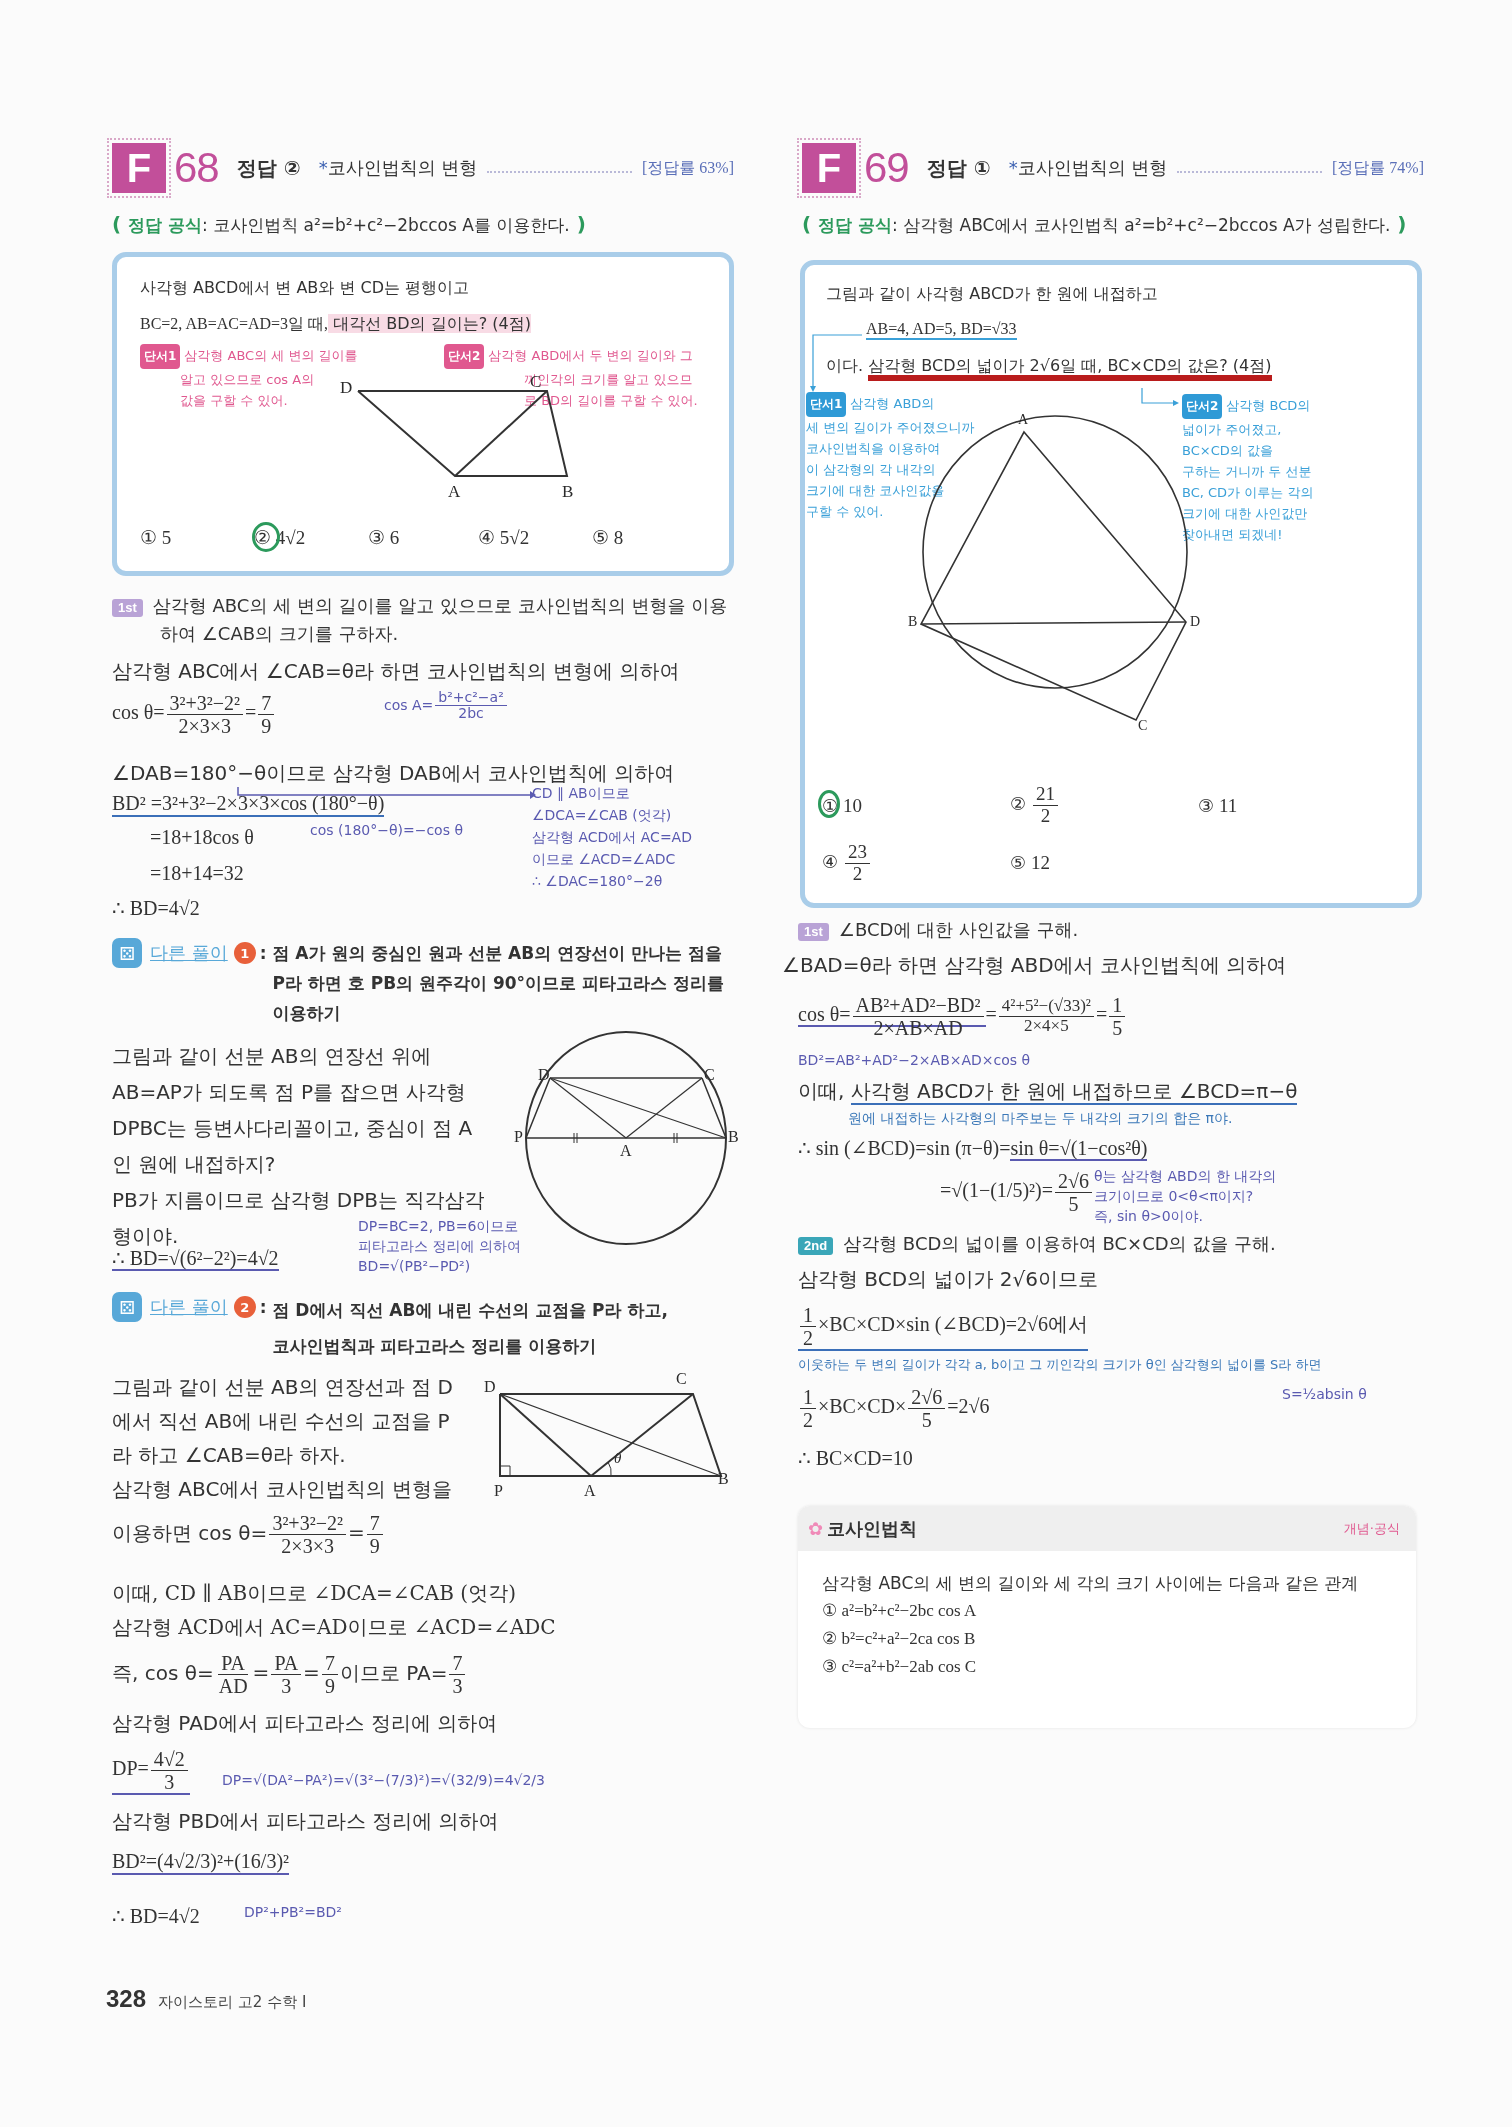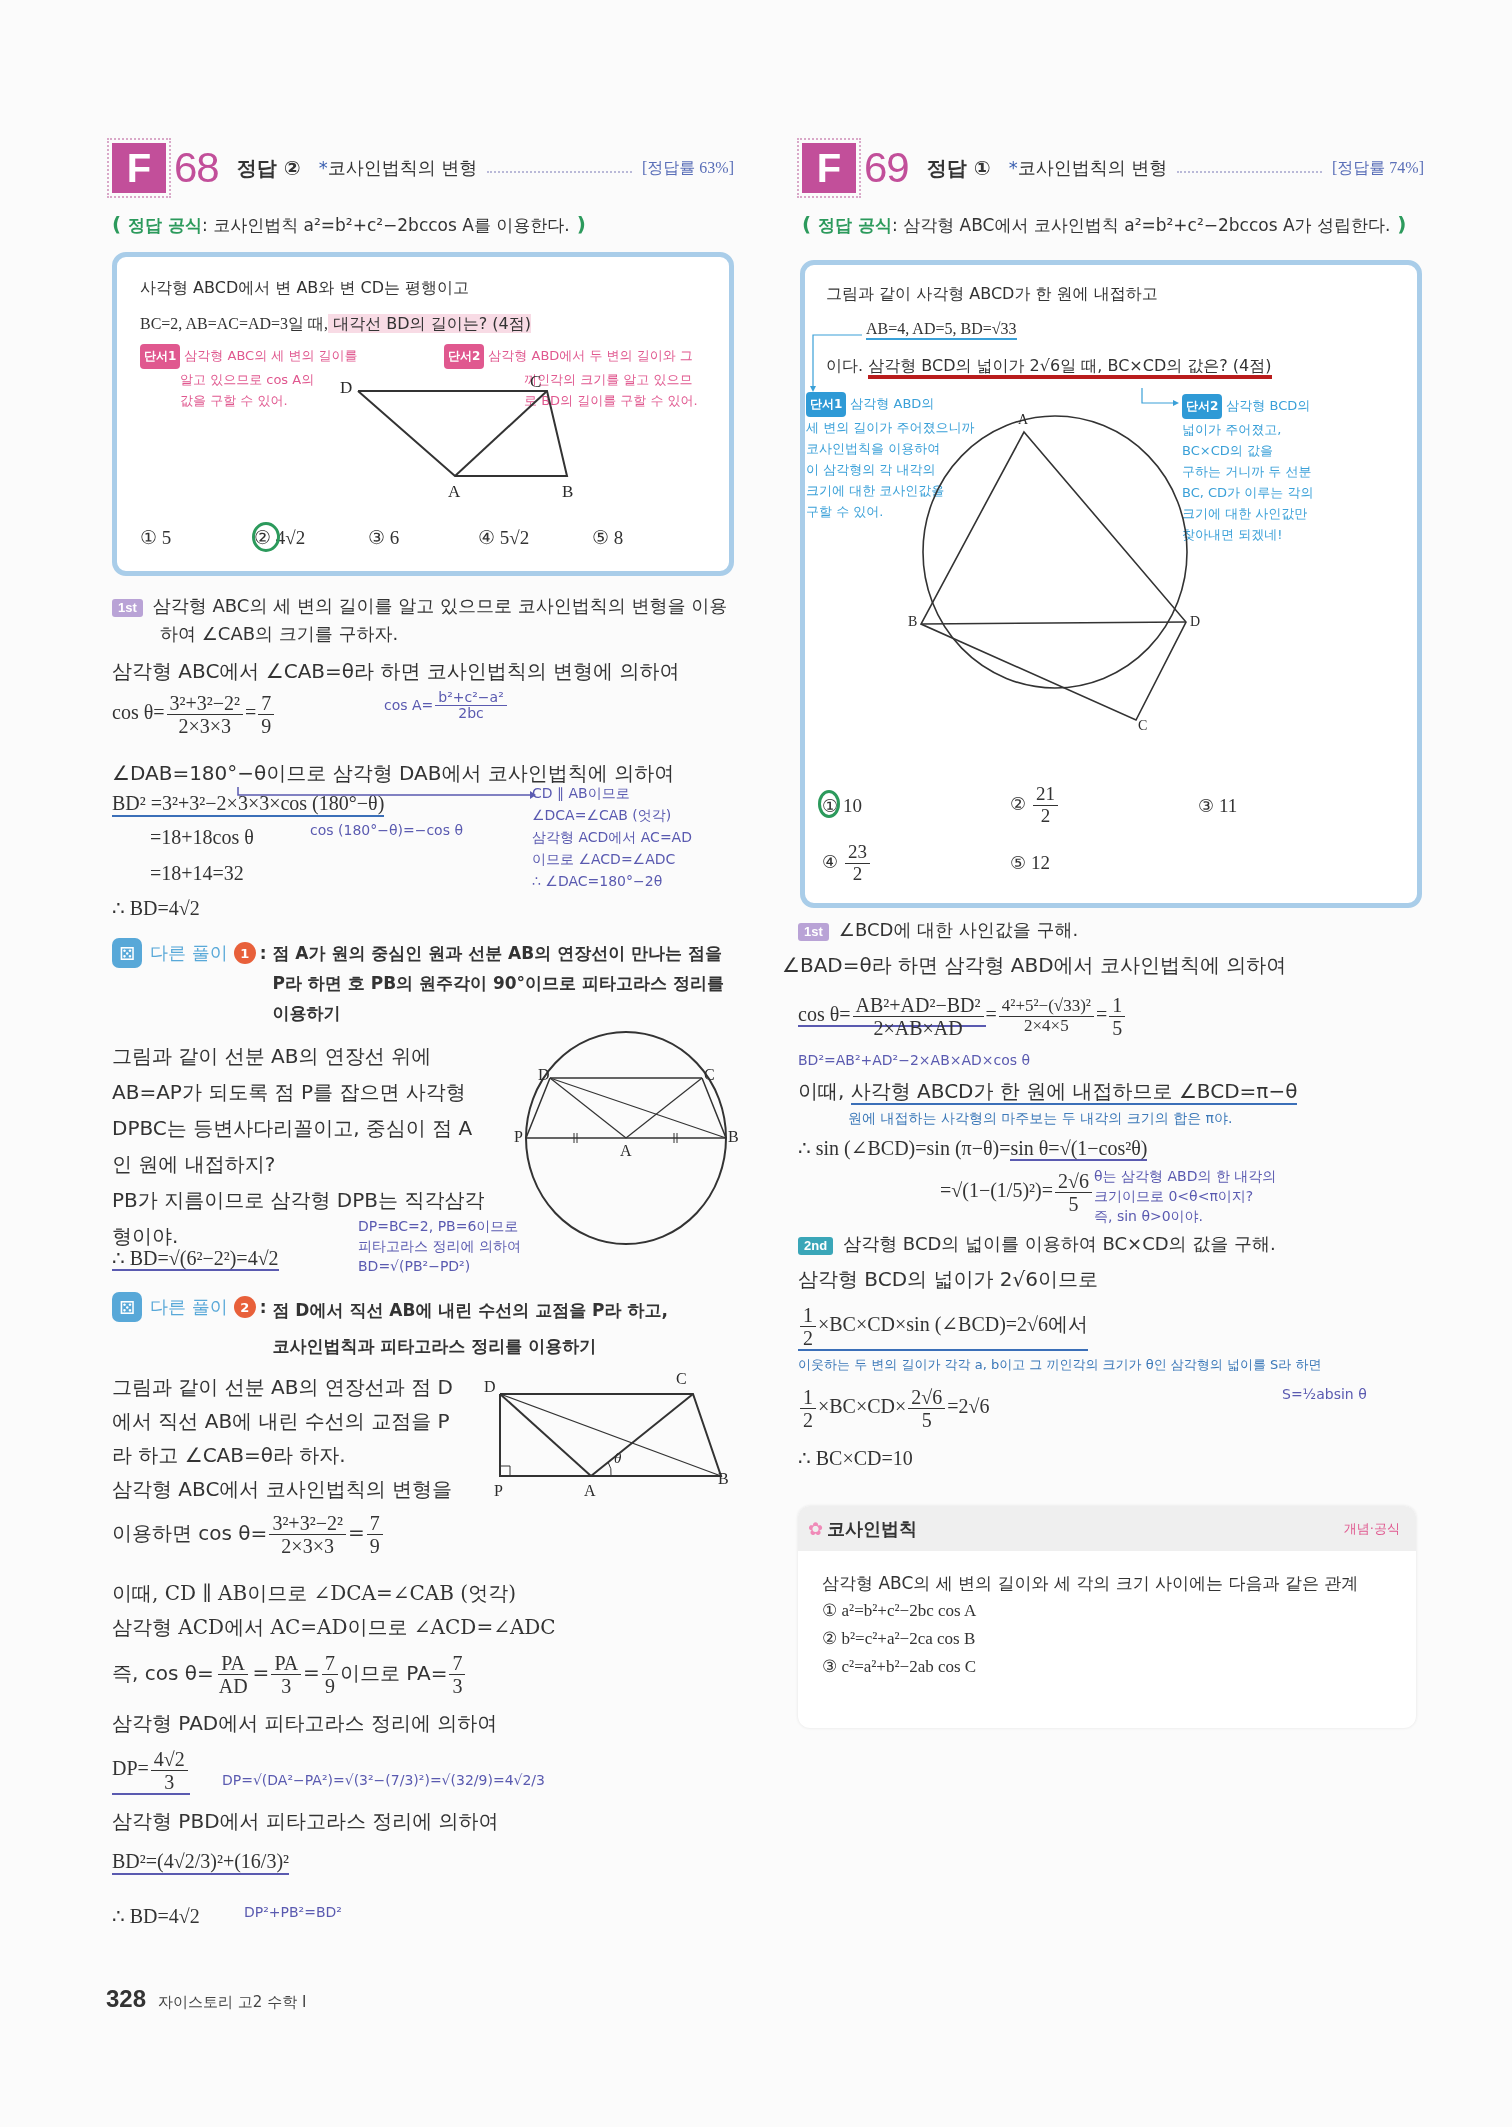--- a/index.html
+++ b/index.html
@@ -46,21 +46,21 @@
   .ul-blue { border-bottom: 2px solid #3b6fb8; }
   .ul-violet { border-bottom: 2px solid #5a5ab0; }
   .step { display: inline-block; font-family: "Liberation Sans", sans-serif; font-weight: bold; font-size: 13px; color: #fff; background: #b9a3d6; border-radius: 3px; padding: 0 6px; line-height: 18px; margin-right: 10px; }
   .step.teal { background: #3aa6b8; }
   .frac { display: inline-flex; flex-direction: column; align-items: center; vertical-align: middle; margin: 0 2px; }
   .frac .n { border-bottom: 1px solid #333; padding: 0 3px; line-height: 1.1; }
   .frac .d { line-height: 1.1; padding: 0 3px; }
 
   .alt { position: absolute; display: flex; align-items: flex-start; font-family: "DejaVu Sans", sans-serif; }
   .alt-icon { width: 30px; height: 30px; background: #58a8d8; border-radius: 7px; display: flex; align-items: center; justify-content: center; color: #fff; font-size: 18px; }
-  .alt-label { color: #58a8d8; font-size: 18px; margin-left: 8px; line-height: 30px; }
+  .alt-label { color: #58a8d8; font-size: 18px; margin-left: 8px; line-height: 30px; text-decoration: underline; }
   .alt-num { display: inline-flex; width: 22px; height: 22px; background: #e8603a; color: #fff; border-radius: 50%; align-items: center; justify-content: center; font-size: 13px; font-weight: bold; margin: 4px 4px 0 6px; }
   .alt-desc { font-size: 17px; font-weight: bold; line-height: 30px; color: #333; }
 
   
   .cbox { position: absolute; border-radius: 12px; background: #fff; box-shadow: 0 0 3px #e2e2e2; overflow: hidden; }
   .cbox-h { height: 45px; background: #efefef; display: flex; align-items: center; justify-content: space-between; padding: 0 16px 0 10px; font-family: "DejaVu Sans", sans-serif; }
   .cbox-title { font-size: 18px; font-weight: bold; color: #333; }
   .cbox-title .flower { color: #f08ab8; margin-right: 4px; }
   .cbox-tag { color: #e0588f; font-size: 13px; }
   .cbox-body { padding: 18px 24px; font-size: 17px; line-height: 28px; color: #333; }
@@ -270,21 +270,21 @@
   <div class="rate">[정답률 74%]</div>
 </div>
 <div class="formula" style="left:802px; top:212px;">
   <span class="bracket">( </span><span class="lbl">정답 공식</span><span>: 삼각형 ABC에서 코사인법칙 a²=b²+c²−2bccos A가 성립한다.</span><span class="bracket"> )</span>
 </div>
 
 <div class="pbox" style="left:800px; top:260px; width:622px; height:648px;"></div>
 <div class="ptext kr" style="left:826px; top:284px;">그림과 같이 사각형 ABCD가 한 원에 내접하고</div>
 <div class="ptext serif" style="left:866px; top:320px; border-bottom:2px solid #3aa0d8;">AB=4, AD=5, BD=√33</div>
 <div class="ptext kr" style="left:826px; top:356px;">
-  <span>이다. </span><span style="border-bottom:4px solid #b91c1c">삼각형 BCD의 넓이가 2√6일 때, BC×CD의 값은? (4점)</span>
+  <span>이다. </span><span style="border-bottom:6px solid #b91c1c">삼각형 BCD의 넓이가 2√6일 때, BC×CD의 값은? (4점)</span>
 </div>
 <svg style="left:0;top:0" width="1512" height="2127">
   <polyline points="862,335 813,335 813,388" fill="none" stroke="#3aa0d8" stroke-width="1.2"></polyline>
   <polygon points="810,386 813,392 816,386" fill="#3aa0d8"></polygon>
   <polyline points="1142,388 1142,403 1175,403" fill="none" stroke="#3aa0d8" stroke-width="1.2"></polyline>
   <polygon points="1173,400 1179,403 1173,406" fill="#3aa0d8"></polygon>
 </svg>
 <div class="hint blue" style="left:806px; top:392px;">
   <span class="tag blue">단서1</span><span>삼각형 ABD의</span><br>
   <span>세 변의 길이가 주어졌으니까</span><br>

